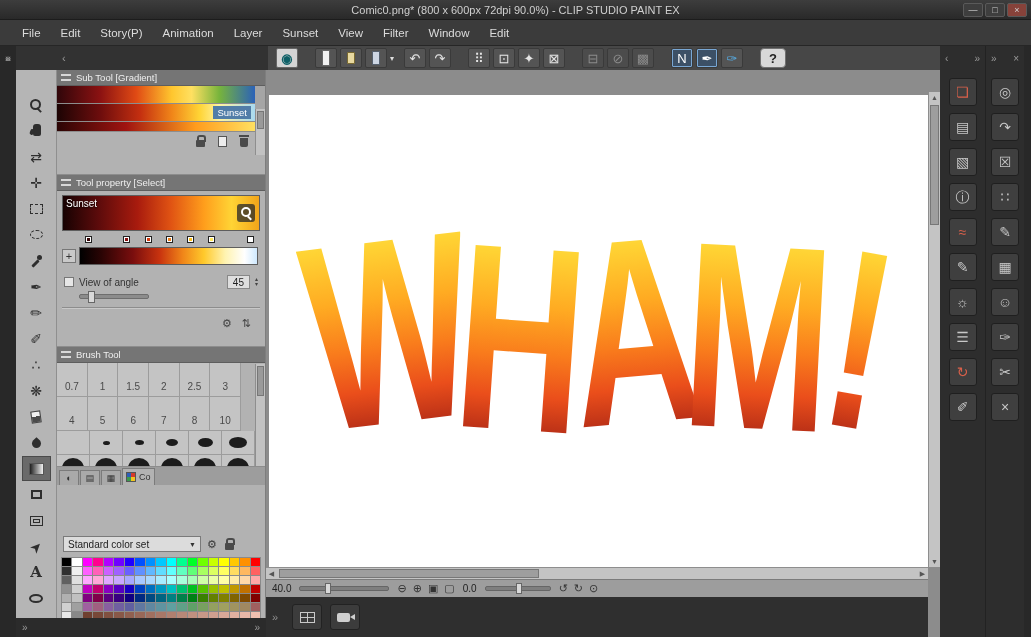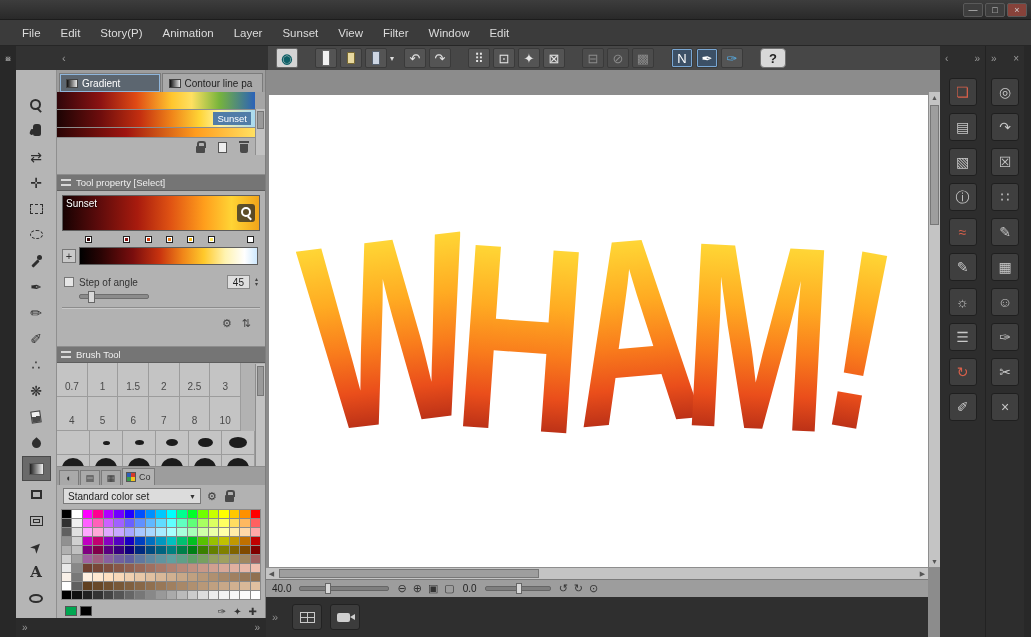--- a/index.html
+++ b/index.html
@@ -126,21 +126,21 @@
   .bs-big{display:grid;grid-template-columns:repeat(6,1fr);margin-right:10px;height:14px;overflow:hidden;}
   .bs-bigcell{height:30px;background:#c4c4c4;border-right:1px solid #9c9c9c;display:flex;align-items:flex-start;justify-content:center;padding-top:3px;}
   .bigdot{width:22px;height:20px;background:#1c1c1c;border-radius:50%;}
   .bs-scroll{position:absolute;right:0;top:17px;bottom:0;width:10px;background:#c2c2c2;border-left:1px solid #8e8e8e;}
   .bs-scroll .thumb{position:absolute;left:1px;right:1px;top:2px;height:30px;background:#9a9a9a;border:1px solid #777;}
 
   .cs-tabs{height:18px;background:#9d9d9d;display:flex;align-items:flex-end;padding:2px 2px 0 2px;gap:1px;}
   .cs-tab{height:15px;min-width:20px;background:#a9a9a9;border:1px solid #7b7b7b;border-bottom:none;display:flex;align-items:center;justify-content:center;font-size:9px;color:#333;padding:0 3px;gap:3px;}
   .cs-tab.active{background:#b2b2b2;height:17px;}
   .i-colorset{width:10px;height:10px;background:conic-gradient(#d43a2a 0 25%,#f2c21e 0 50%,#3a9a4e 0 75%,#2d5fb8 0);border:1px solid #555;}
-  .cs-dd-row{height:22px;display:flex;align-items:center;gap:6px;padding:0 6px;}
+  .cs-dd-row{height:22px;display:flex;align-items:center;gap:6px;padding:0 6px;margin-top:48px;}
   .cs-dd{width:138px;height:16px;background:#dcdcdc;border:1px solid #7a7a7a;font-size:10px;color:#222;display:flex;align-items:center;padding:0 4px;justify-content:space-between;}
   .cs-dd .arr{font-size:7px;color:#333;}
   .cs-ico{font-size:11px;color:#3a3a3a;line-height:1;}
   .palette{display:grid;grid-template-columns:repeat(19,1fr);gap:1px;background:#8a8a8a;border:1px solid #8a8a8a;margin:2px 4px 0 4px;}
   .swatch{height:8px;}
   .cs-footer{height:16px;display:flex;align-items:center;gap:4px;padding:0 8px;margin-top:3px;}
   .recent-swatch{width:12px;height:10px;border:1px solid #555;}
   .cs-footer .grp{margin-left:auto;display:flex;gap:7px;font-size:10px;color:#333;}
 
   .bottomstrip{position:absolute;left:16px;width:250px;bottom:0;height:19px;background:#2b2b2b;display:flex;align-items:center;justify-content:space-between;padding:0 6px;color:#9a9a9a;font-size:10px;}
@@ -189,20 +189,21 @@
   .dock-btn{width:28px;height:28px;background:#3f3f3f;border:1px solid #1f1f1f;border-radius:3px;display:flex;align-items:center;justify-content:center;}
   .dicon{color:#c8c8c8;font-size:14px;line-height:1;}
   .dicon.red{color:#d8604a;}
 </style>
 </head>
 <body>
 
 <div class="window">
 
   <div class="titlebar">
+    <span class="title">Comic0.png* (800 x 600px 72dpi 90.0%)  - CLIP STUDIO PAINT EX</span>
     <div class="win-controls">
 
     <span class="win-btn">—</span>
         <span class="win-btn">□</span>
         <span class="win-btn">×</span>
       </div>
   </div>
 
   <div class="menubar">
 
@@ -327,32 +328,24 @@
       </div>
 
       <div class="tool-btn">
         <span class="ticon i-balloon"></span>
       </div>
     </div>
 
   <div class="panels">
 
     <section class="panel p1">
-      <div class="st-tabs">
-
-          <div class="st-tab active">
-            <span class="tabgrad"></span>
-            <span>Gradient</span>
-          </div>
-
-          <div class="st-tab">
-            <span class="tabgrad"></span>
-            <span>Contour line pa</span>
-          </div>
-        </div>
+      <div class="p-header">
+        <span class="ph-icon"></span>
+        <span>Sub Tool [Gradient]</span>
+      </div>
       <div class="st-list">
 
           <div class="preset-row" style="background:linear-gradient(90deg,#30060a 0%,#8c1212 22%,#e04a14 40%,#ffc62e 58%,#ffe061 68%,#77b43c 82%,#2b62b8 100%)">
             <span class="plabel"></span>
           </div>
 
           <div class="preset-row" style="background:linear-gradient(90deg,#1c0404 0%,#6e0d0d 22%,#c42f10 42%,#f08519 58%,#ffd435 72%,#fff3a0 82%,#a8daf2 100%)">
             <span class="plabel sel">Sunset</span>
           </div>
 
@@ -394,21 +387,21 @@
           <span class="stop" style="left:60%;background:#ffc31e"></span>
           <span class="stop" style="left:72%;background:#ffe95e"></span>
           <span class="stop" style="left:94%;background:#ffffff"></span>
         </div>
       <div class="tp-ramprow">
         <span class="tp-plus">+</span>
         <div class="tp-ramp" style="background-image: linear-gradient(90deg, rgb(0, 0, 0) 0%, rgb(42, 4, 4) 12%, rgb(122, 14, 14) 30%, rgb(200, 51, 15) 45%, rgb(240, 133, 25) 58%, rgb(255, 201, 43) 70%, rgb(255, 243, 176) 82%, rgb(255, 255, 255) 93%, rgb(207, 233, 255) 100%);"></div>
       </div>
       <div class="tp-angle">
         <span class="cb"></span>
-        <span>Step of angle</span>
+        <span>View of angle</span>
         <span class="val">45</span>
         <span class="spin">
             <span>▴</span>
             <span>▾</span>
           </span>
       </div>
       <div class="tp-sliderrow">
         <div class="sl-track">
             <span class="sl-thumb" style="left:12%"></span>
           </div>

